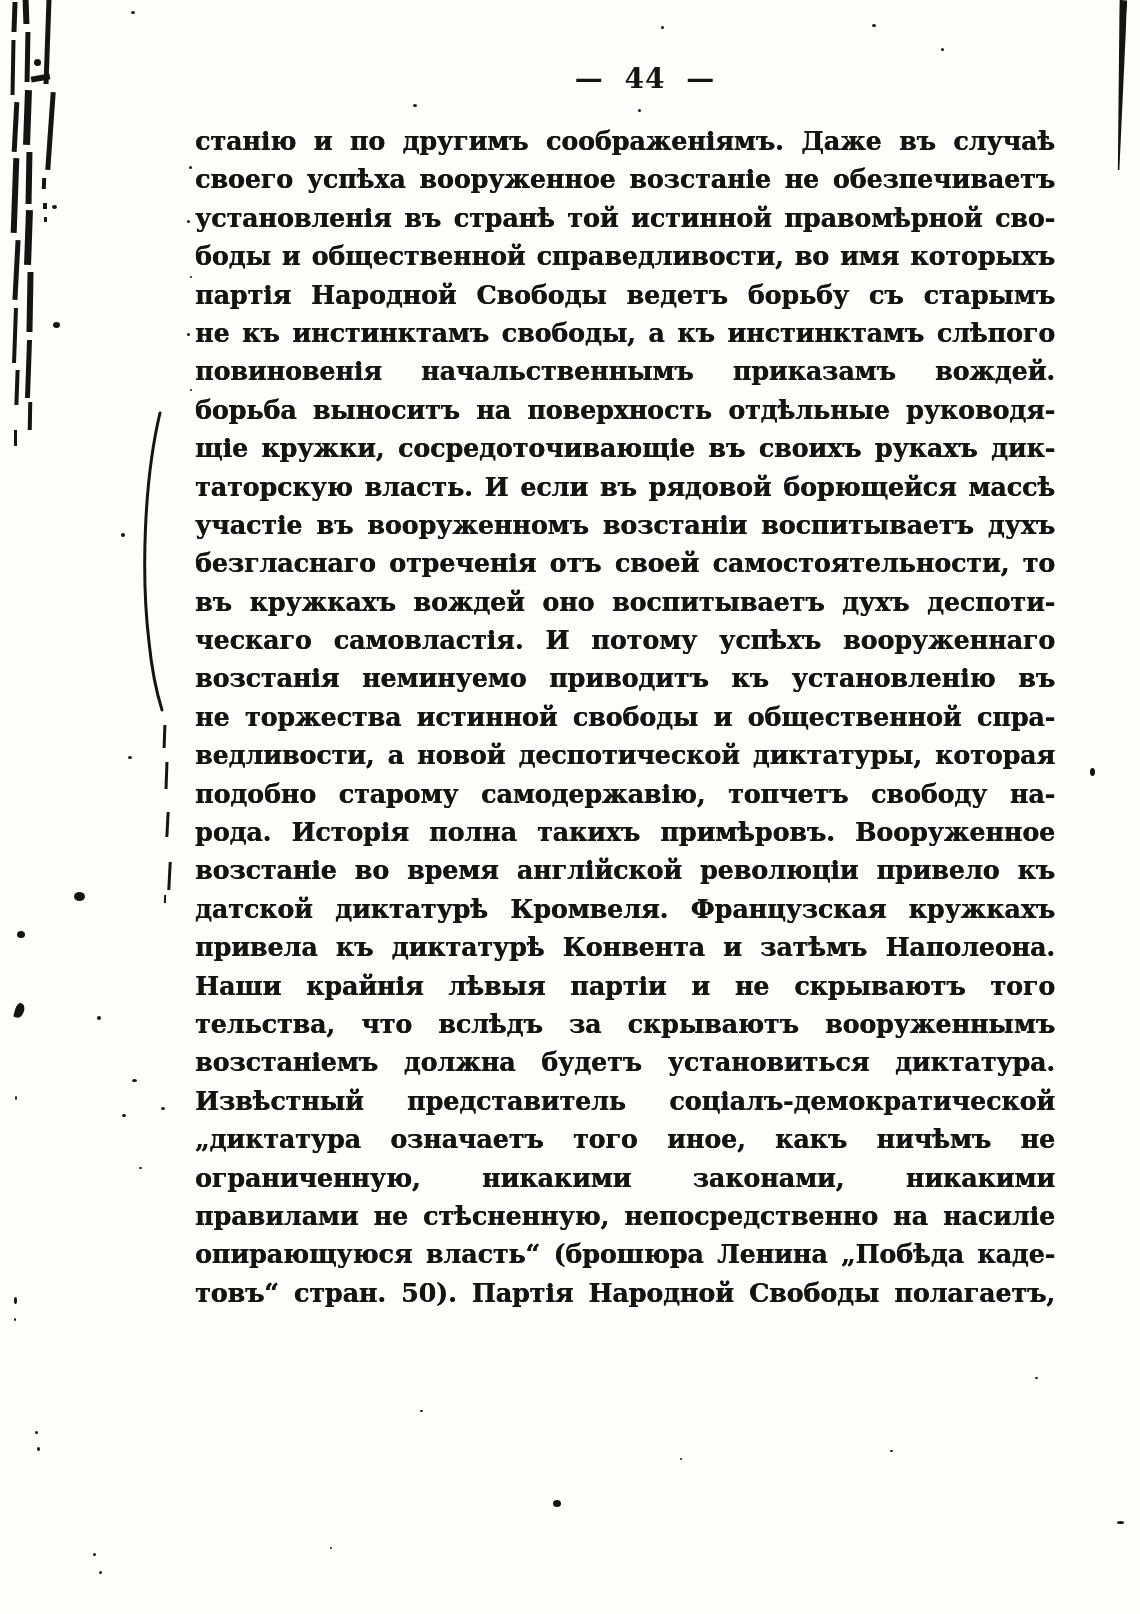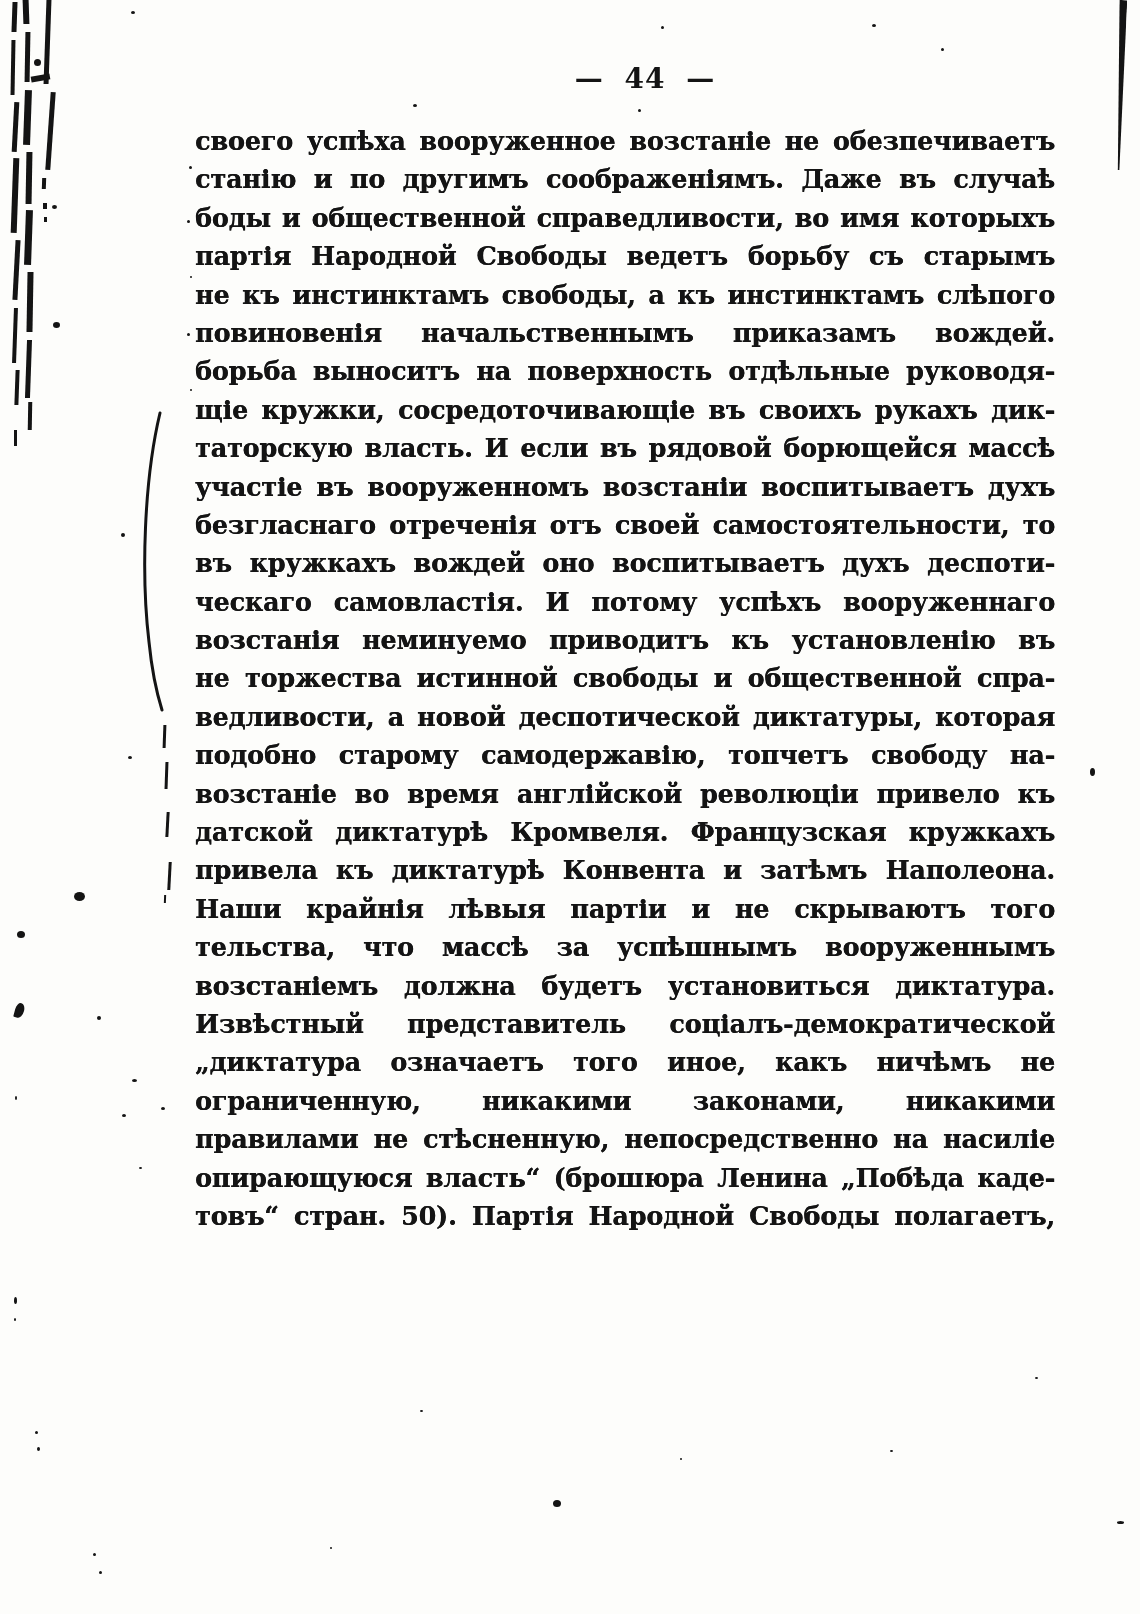--- a/index.html
+++ b/index.html
@@ -45,42 +45,44 @@
   .margin-bracket { position:absolute; left:138px; top:410px; }
 </style>
 </head>
 <body style="--ink: #141414; --paper: #fdfdfb;">
 
 <div class="page">
 
   <div class="page-number">— 44 —</div>
 
   <div class="text-block">
+    <div class="line">станію и по другимъ соображеніямъ. Даже въ случаѣ</div>
     <div class="line">своего успѣха вооруженное возстаніе не обезпечиваетъ</div>
-    <div class="line">станію и по другимъ соображеніямъ. Даже въ случаѣ</div>
+    <div class="line">установленія въ странѣ той истинной правомѣрной сво-</div>
     <div class="line">боды и общественной справедливости, во имя которыхъ</div>
     <div class="line">партія Народной Свободы ведетъ борьбу съ старымъ</div>
     <div class="line">не къ инстинктамъ свободы, а къ инстинктамъ слѣпого</div>
     <div class="line">повиновенія начальственнымъ приказамъ вождей. Такая</div>
     <div class="line">борьба выноситъ на поверхность отдѣльные руководя-</div>
     <div class="line">щіе кружки, сосредоточивающіе въ своихъ рукахъ дик-</div>
     <div class="line">таторскую власть. И если въ рядовой борющейся массѣ</div>
     <div class="line">участіе въ вооруженномъ возстаніи воспитываетъ духъ</div>
     <div class="line">безгласнаго отреченія отъ своей самостоятельности, то</div>
     <div class="line">въ кружкахъ вождей оно воспитываетъ духъ деспоти-</div>
     <div class="line">ческаго самовластія. И потому успѣхъ вооруженнаго</div>
     <div class="line">возстанія неминуемо приводитъ къ установленію въ странѣ</div>
     <div class="line">не торжества истинной свободы и общественной спра-</div>
     <div class="line">ведливости, а новой деспотической диктатуры, которая</div>
     <div class="line">подобно старому самодержавію, топчетъ свободу на-</div>
+    <div class="line">рода. Исторія полна такихъ примѣровъ. Вооруженное</div>
     <div class="line">возстаніе во время англійской революціи привело къ сол-</div>
     <div class="line">датской диктатурѣ Кромвеля. Французская кружкахъ</div>
     <div class="line">привела къ диктатурѣ Конвента и затѣмъ Наполеона.</div>
     <div class="line">Наши крайнія лѣвыя партіи и не скрываютъ того обстоя-</div>
-    <div class="line">тельства, что массѣ за успѣшнымъ вооруженнымъ</div>
+    <div class="line">тельства, что вслѣдъ за скрываютъ вооруженнымъ</div>
     <div class="line">возстаніемъ должна будетъ установиться диктатура.</div>
     <div class="line">Извѣстный представитель соціалъ-демократической партіи</div>
     <div class="line">„диктатура означаетъ того иное, какъ ничѣмъ не</div>
     <div class="line">ограниченную, никакими законами, никакими абсолютно</div>
     <div class="line">правилами не стѣсненную, непосредственно на насиліе</div>
     <div class="line">опирающуюся власть“ (брошюра Ленина „Побѣда каде-</div>
     <div class="line">товъ“ стран. 50). Партія Народной Свободы полагаетъ, что</div>
   </div>
 
   <div class="edge-line-right"></div>

